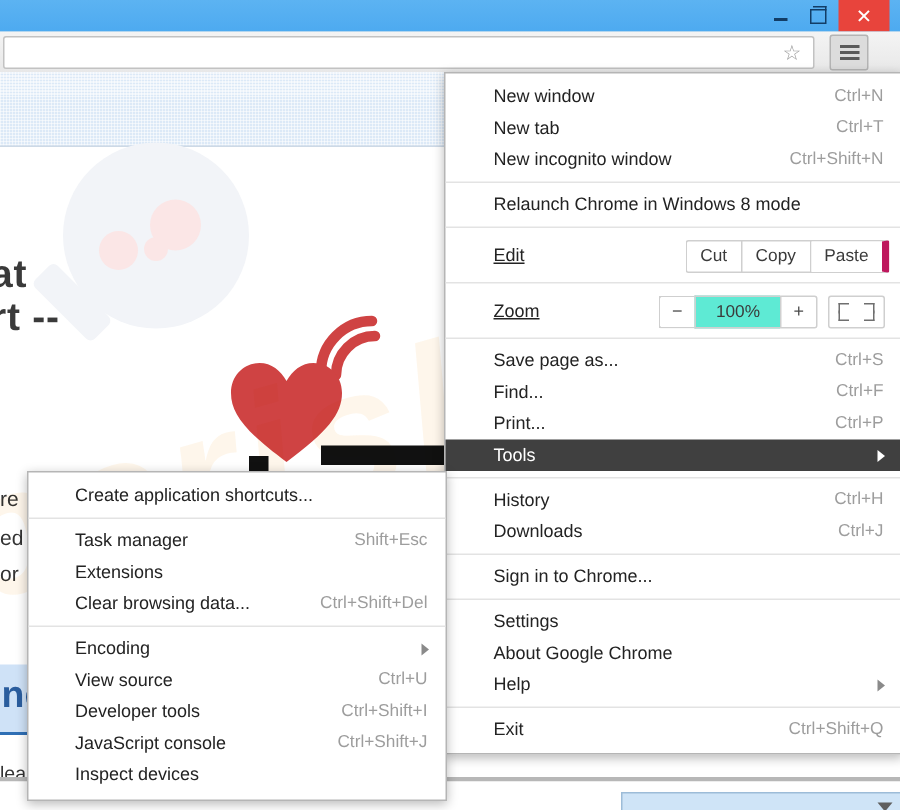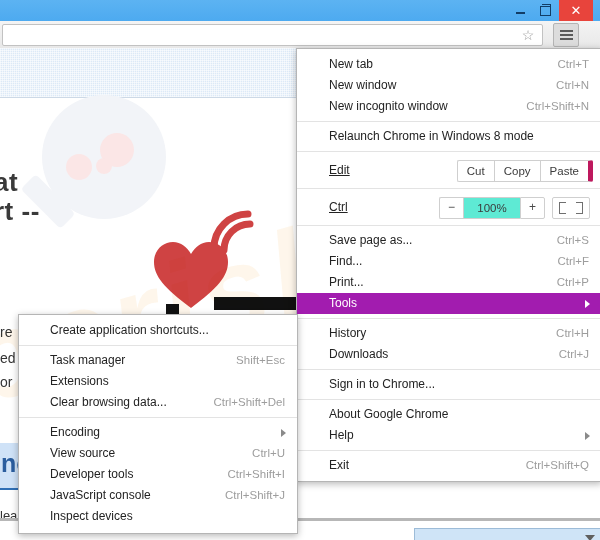--- a/index.html
+++ b/index.html
@@ -152,21 +152,21 @@
   #tools-submenu .mi{padding-left:31px;}
   .mi .sc{
     position:absolute;right:12px;top:0;height:21px;line-height:21px;
     color:#9d9d9d;font-size:11.5px;
   }
   .mi .arrow{
     position:absolute;right:11px;top:7px;width:0;height:0;
     border-top:4px solid transparent;border-bottom:4px solid transparent;
     border-left:5px solid #8a8a8a;
   }
-  .mi.selected{background:#a21caf;color:#fff;}
+  .mi.selected{background:#404040;color:#fff;}
   .mi.selected .arrow{border-left-color:#fff;}
   .sep{height:1px;background:#e3e3e3;margin:4px 0 4px 0;}
 
   
   .mi-row{position:relative;height:28px;line-height:28px;padding:0 10px 0 32px;font-size:12px;color:#232323;text-decoration:underline;}
   .btn-group{position:absolute;right:8px;top:4px;display:flex;}
   .mbtn{
     height:20px;line-height:20px;padding:0 9px;font-size:11.5px;color:#3b3b3b;
     background:#fff;border:1px solid #cfcfcf;border-right:none;text-align:center;
     font-family:"Liberation Sans", sans-serif;
@@ -262,22 +262,22 @@
   </div>
 </div>
 
 <div id="watermark">
   <span>pcrisk.com</span>
 </div>
 
 <div class="menu" id="main-menu">
 
   <div id="mm-g1">
+      <div class="mi"><span>New window</span><span class="sc">Ctrl+N</span></div>
       <div class="mi"><span>New tab</span><span class="sc">Ctrl+T</span></div>
-      <div class="mi"><span>New window</span><span class="sc">Ctrl+N</span></div>
       <div class="mi"><span>New incognito window</span><span class="sc">Ctrl+Shift+N</span></div>
     </div>
 
   <div class="sep"></div>
 
   <div class="mi">
     <span>Relaunch Chrome in Windows 8 mode</span>
   </div>
 
   <div class="sep"></div>
@@ -287,21 +287,21 @@
     <span class="btn-group">
       <span class="mbtn first">Cut</span>
       <span class="mbtn">Copy</span>
       <span class="mbtn last">Paste</span>
     </span>
   </div>
 
   <div class="sep"></div>
 
   <div class="mi-row">
-    <span>Ctrl</span>
+    <span>Zoom</span>
     <span class="zoom-group">
       <span class="zbtn first">−</span>
       <span class="zval">100%</span>
       <span class="zbtn plus">+</span>
       <span class="fullscreen-btn">
         <span class="fs-c fs-tl"></span>
         <span class="fs-c fs-tr"></span>
         <span class="fs-c fs-bl"></span>
         <span class="fs-c fs-br"></span>
       </span>
@@ -326,20 +326,21 @@
 
   <div class="sep"></div>
 
   <div id="mm-g4">
       <div class="mi"><span>Sign in to Chrome...</span></div>
     </div>
 
   <div class="sep"></div>
 
   <div id="mm-g5">
+      <div class="mi"><span>Settings</span></div>
       <div class="mi"><span>About Google Chrome</span></div>
       <div class="mi"><span>Help</span><span class="arrow"></span></div>
     </div>
 
   <div class="sep"></div>
 
   <div id="mm-g6">
       <div class="mi"><span>Exit</span><span class="sc">Ctrl+Shift+Q</span></div>
     </div>
 </div>

